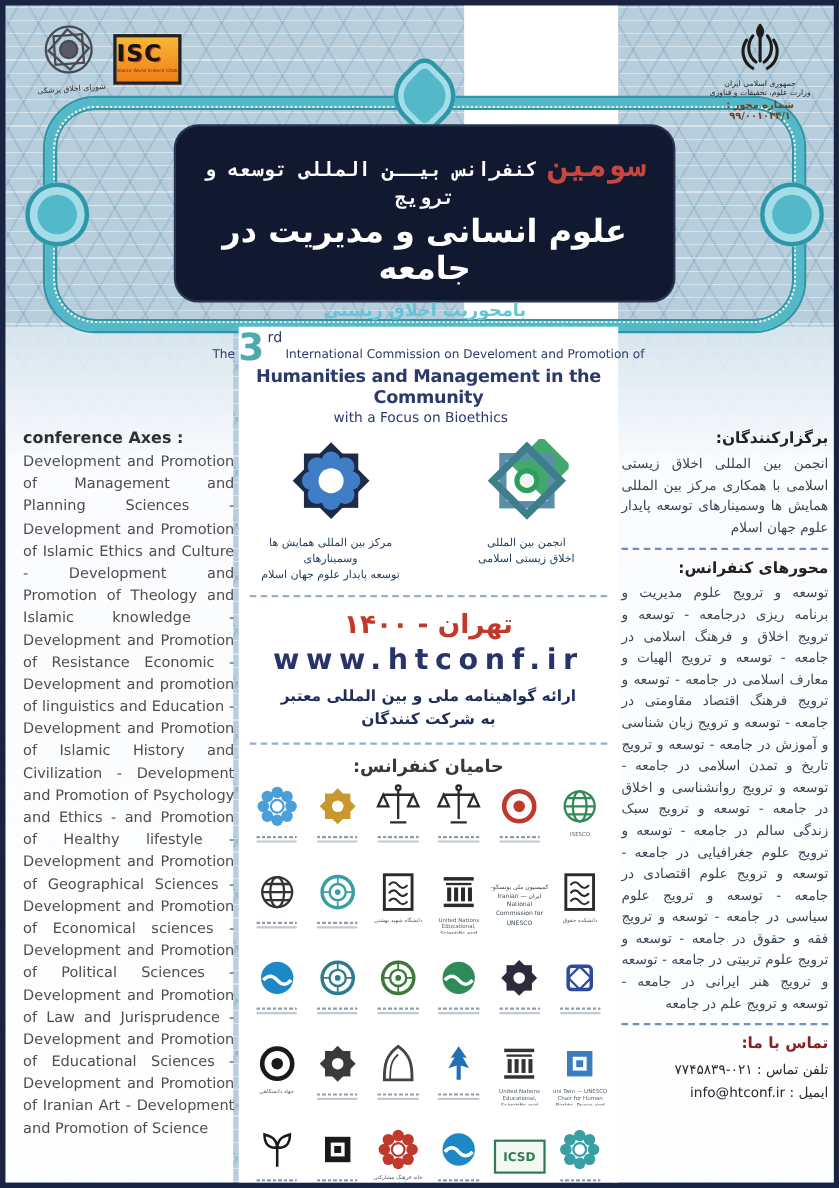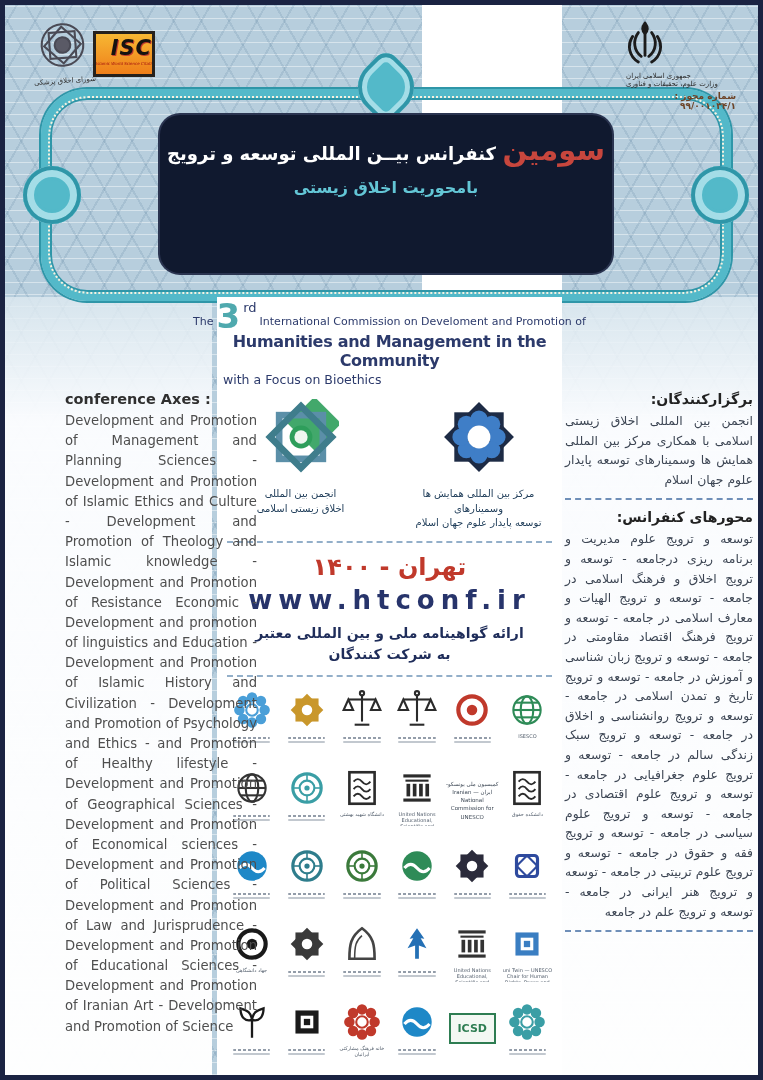--- a/index.html
+++ b/index.html
@@ -16,81 +16,81 @@
   .top-strip{position:absolute;left:417px;top:0;width:140px;height:292px;background:#fff;z-index:1;}
   .side-fade{position:absolute;top:292px;bottom:0;z-index:1;
     background:linear-gradient(180deg, rgba(222,234,241,.8), rgba(252,253,255,.97) 16%, rgba(255,255,255,.98));}
   .side-fade.left{left:0;width:207px;}
   .side-fade.right{left:552px;right:0;}
 
   
   .hdr{position:absolute;z-index:3;}
   .seal{left:12px;top:14px;width:92px;text-align:center;transform:rotate(-4deg);}
   .seal .cap{font-size:7px;color:#333;margin-top:2px;line-height:1.3;}
-  .isc{left:88px;top:26px;width:62px;height:46px;background:linear-gradient(180deg,#f7b733,#ef7f1a);
-       border:3px solid #26211c;box-sizing:border-box;text-align:right;font-style:italic;}
+  .isc{left:98px;top:26px;width:62px;height:46px;background:linear-gradient(180deg,#f7b733,#ef7f1a);
+       border:3px solid #26211c;box-sizing:border-box;text-align:left;}
   .isc .lbl{font-weight:bold;font-size:21px;color:#161310;line-height:28px;letter-spacing:1px;
             text-shadow:1px 1px 0 #c0392b;}
   .isc .cap{font-size:4px;color:#a31010;line-height:1;white-space:nowrap;overflow:hidden;}
-  .iran{right:22px;top:16px;width:110px;}
+  .iran{right:12px;top:16px;width:110px;text-align:center;}
   .iran .t1{font-size:7px;color:#2a2a2a;margin-top:1px;}
   .iran .t2{font-size:7px;color:#2a2a2a;}
   .iran .t3{font-size:9px;color:#6d4327;margin-top:3px;font-weight:bold;direction:rtl;}
 
   
   .ornament{position:absolute;left:36px;top:84px;width:690px;height:212px;z-index:2;}
   .orn-band{position:absolute;inset:0;border:9px solid #53b9c9;border-radius:46px;
     box-shadow:0 0 0 2px #2f96a8, inset 0 0 0 2px #2f96a8;}
   .orn-dots{position:absolute;inset:7px;border:2px dotted #f6f2e0;border-radius:40px;}
   .orn-med{position:absolute;width:58px;height:58px;border-radius:50%;top:50%;transform:translateY(-50%);
     background:#53b9c9;box-shadow:inset 0 0 0 4px #2f96a8, inset 0 0 0 11px #a4dde7, inset 0 0 0 14px #53b9c9;}
   .orn-med.l{left:-18px;} .orn-med.r{right:-18px;}
   .orn-top{position:absolute;left:50%;top:-30px;width:56px;height:56px;
     transform:translateX(-50%) rotate(45deg);background:#53b9c9;border-radius:14px 50% 14px 50%;
     box-shadow:inset 0 0 0 4px #2f96a8, inset 0 0 0 9px #a4dde7;}
   .banner{position:absolute;left:50%;top:26px;transform:translateX(-50%);
     width:452px;height:158px;background:#10192f;border-radius:20px;text-align:center;
     box-shadow:0 0 0 2px #2a3450;}
-  .banner .l1{direction:rtl;margin-top:18px;color:#fff;font-weight:bold;font-size:18px;}
+  .banner .l1{direction:rtl;margin-top:18px;color:#fff;font-weight:bold;font-size:18px;font-family:Liberation Mono, monospace;}
   .banner .l1 .hl{color:#c7463d;font-size:29px;}
   .banner .l2{direction:rtl;color:#fff;font-weight:bold;font-size:29px;margin-top:2px;}
   .banner .l3{direction:rtl;color:#63c6d6;font-weight:bold;font-size:16px;margin-top:11px;}
 
   
   .center-panel{position:absolute;left:212px;top:292px;width:345px;height:783px;background:#fff;z-index:2;
     text-align:center;box-sizing:border-box;padding:6px 6px 0 6px;}
   .ten{color:#2c3a6b;}
   .ten .row1{display:flex;justify-content:center;align-items:flex-end;gap:3px;white-space:nowrap;}
   .ten .the{font-size:11px;line-height:14px;}
   .ten .num{font-size:34px;line-height:26px;font-weight:bold;color:#4fa9ae;}
   .ten .ord{font-size:13px;font-weight:normal;align-self:flex-start;line-height:10px;}
   .ten .t1{font-size:11px;line-height:14px;}
   .ten .t2{font-size:16px;font-weight:bold;letter-spacing:-0.3px;margin-top:3px;}
-  .ten .t3{font-size:12.5px;text-align:left;padding-right:14px;margin-top:2px;}
+  .ten .t3{font-size:12.5px;text-align:center;padding-right:14px;margin-top:2px;}
   .org-logos{display:flex;justify-content:center;gap:38px;margin-top:12px;}
   .org-logo{width:140px;}
   .org-logo .cap{font-size:10px;color:#23405c;margin-top:8px;line-height:1.45;white-space:pre-line;direction:rtl;}
   .dash{border:0;border-top:2px dashed #93afc9;margin:10px 4px;}
   .city{color:#c0392b;font-weight:bold;font-size:24px;direction:rtl;margin-top:8px;}
   .site{color:#27346b;font-weight:bold;font-size:26px;letter-spacing:6px;margin-top:4px;}
   .cert{color:#1f2d5a;font-weight:bold;font-size:14px;width:272px;margin:8px auto 0;line-height:1.5;direction:rtl;}
   .sp-head{color:#383838;font-weight:bold;font-size:16px;direction:rtl;margin:6px 0 4px;}
   #sponsor-grid{display:grid;grid-template-columns:repeat(6,1fr);column-gap:2px;row-gap:9px;padding:2px 2px 0;}
   .sp-cell{height:69px;overflow:hidden;}
   .sp-icon{width:42px;height:42px;margin:0 auto;}
   .sp-icon svg{width:100%;height:100%;}
   .sp-cap{font-size:5px;line-height:1.25;color:#55606e;direction:rtl;max-height:15px;overflow:hidden;margin-top:2px;}
   .sp-squig{width:70%;height:2px;margin:6px auto 0;border-radius:1px;
     background:repeating-linear-gradient(90deg,rgba(120,132,148,.8) 0 3px,transparent 3px 5px);
     box-shadow:0 4px 0 rgba(120,132,148,.45);}
   .sp-box{border:2.5px solid;font-weight:bold;font-size:11px;padding:7px 3px;margin:12px 3px 0;background:#f3f8f3;}
   .sp-text{font-size:5.5px;color:#3c4754;line-height:1.5;margin-top:13px;direction:rtl;}
 
   
-  .left-panel{position:absolute;left:16px;top:386px;width:192px;z-index:2;text-align:left;margin-left:44px;}
+  .left-panel{position:absolute;left:16px;top:386px;width:192px;z-index:2;text-align:left;}
   .left-panel h3{margin:0 0 4px;font-size:14.5px;color:#2f2f2f;}
   .left-panel p{margin:0;font-size:13.2px;line-height:1.53;color:#4e4e4e;text-align:justify;}
   .right-panel{position:absolute;left:560px;top:386px;width:188px;z-index:2;direction:rtl;text-align:right;}
   .right-panel h3{margin:0 0 4px;font-size:14px;color:#222;}
   .right-panel p{margin:0;font-size:12.4px;line-height:1.58;color:#3d4654;text-align:justify;}
   .right-panel .dash2{border:0;border-top:2px dashed #6f8fb8;margin:9px 0;}
   .contact h3{color:#8b2020;}
   .contact .line{font-size:12.4px;color:#24292f;line-height:1.7;direction:rtl;}
 </style>
 </head>
@@ -142,52 +142,38 @@
     <div class="orn-band"></div>
     <div class="orn-dots"></div>
     <div class="orn-med l"></div>
     <div class="orn-med r"></div>
     <div class="orn-top"></div>
     <div class="banner">
       <div class="l1">
         <span class="hl">سومین</span>
         <span>کنفرانس بیــن المللی توسعه و ترویج</span>
       </div>
+      <div class="l2">علوم انسانی و مدیریت در جامعه</div>
       <div class="l3">بامحوریت اخلاق زیستی</div>
     </div>
   </div>
 
   <div class="center-panel">
     <div class="ten">
       <div class="row1">
         <span class="the">The</span>
         <span class="num">3</span>
         <span class="ord">rd</span>
         <span class="t1">International Commission on Develoment and Promotion of</span>
       </div>
       <div class="t2">Humanities and Management in the Community</div>
       <div class="t3">with a Focus on Bioethics</div>
     </div>
 
     <div class="org-logos">
-      <div class="org-logo">
-        <span>
-          <svg width="76" height="76" viewBox="0 0 80 80">
-            <rect x="40" y="12" width="40" height="40" transform="rotate(45 40 40) translate(-20 -12)" fill="#2e9e5b" opacity="0.9"></rect>
-            <g fill="none" stroke-width="7">
-              <rect x="17" y="17" width="46" height="46" stroke="#5b8fa8"></rect>
-              <rect x="17" y="17" width="46" height="46" transform="rotate(45 40 40)" stroke="#3f7d8c"></rect>
-            </g>
-            <circle cx="40" cy="40" r="12" fill="#2e9e5b"></circle>
-            <circle cx="40" cy="40" r="7" fill="#eef6ef"></circle>
-          </svg>
-        </span>
-        <div class="cap">انجمن بین المللی
-اخلاق زیستی اسلامی</div>
-      </div>
       <div class="org-logo">
         <span>
           <svg width="76" height="76" viewBox="0 0 80 80">
             <g fill="#1d2b45">
               <rect x="14" y="14" width="52" height="52"></rect>
               <rect x="14" y="14" width="52" height="52" transform="rotate(45 40 40)"></rect>
             </g>
             <g fill="#3f7ec7">
               <circle cx="40" cy="21" r="9"></circle>
                 <circle cx="53.4" cy="26.6" r="9"></circle>
@@ -197,27 +183,43 @@
                 <circle cx="26.6" cy="53.4" r="9"></circle>
               <circle cx="21" cy="40" r="9"></circle>
                 <circle cx="26.6" cy="26.6" r="9"></circle>
             </g>
             <circle cx="40" cy="40" r="12" fill="#fff"></circle>
           </svg>
         </span>
         <div class="cap">مرکز بین المللی همایش ها وسمینارهای
 توسعه پایدار علوم جهان اسلام</div>
       </div>
+      <div class="org-logo">
+        <span>
+          <svg width="76" height="76" viewBox="0 0 80 80">
+            <rect x="40" y="12" width="40" height="40" transform="rotate(45 40 40) translate(-20 -12)" fill="#2e9e5b" opacity="0.9"></rect>
+            <g fill="none" stroke-width="7">
+              <rect x="17" y="17" width="46" height="46" stroke="#5b8fa8"></rect>
+              <rect x="17" y="17" width="46" height="46" transform="rotate(45 40 40)" stroke="#3f7d8c"></rect>
+            </g>
+            <circle cx="40" cy="40" r="12" fill="#2e9e5b"></circle>
+            <circle cx="40" cy="40" r="7" fill="#eef6ef"></circle>
+          </svg>
+        </span>
+        <div class="cap">انجمن بین المللی
+اخلاق زیستی اسلامی</div>
+      </div>
     </div>
 
     <hr class="dash">
     <div class="city">تهران - ۱۴۰۰</div>
     <div class="site">www.htconf.ir</div>
     <div class="cert">ارائه گواهینامه ملی و بین المللی معتبر به شرکت کنندگان</div>
     <hr class="dash">
+    <div class="sp-head">حامیان کنفرانس:</div>
     <div id="sponsor-grid">
         <div class="sp-cell">
           <div class="sp-icon"><svg viewBox="0 0 40 40">
               <g fill="#4a9fd8">
                 <circle cx="20" cy="8" r="5"></circle>
                 <circle cx="28.5" cy="11.5" r="5"></circle>
                 <circle cx="32" cy="20" r="5"></circle>
                 <circle cx="28.5" cy="28.5" r="5"></circle>
                 <circle cx="20" cy="32" r="5"></circle>
                 <circle cx="11.5" cy="28.5" r="5"></circle>
@@ -535,14 +537,19 @@
     <p>Development and Promotion of Management and Planning Sciences - Development and Promotion of Islamic Ethics and Culture - Development and Promotion of Theology and Islamic knowledge - Development and Promotion of Resistance Economic - Development and promotion of linguistics and Education - Development and Promotion of Islamic History and Civilization - Development and Promotion of Psychology and Ethics - and Promotion of Healthy lifestyle - Development and Promotion of Geographical Sciences - Development and Promotion of Economical sciences - Development and Promotion of Political Sciences - Development and Promotion of Law and Jurisprudence - Development and Promotion of Educational Sciences - Development and Promotion of Iranian Art - Development and Promotion of Science</p>
   </div>
 
   <div class="right-panel">
     <h3>برگزارکنندگان:</h3>
     <p>انجمن بین المللی اخلاق زیستی اسلامی با همکاری مرکز بین المللی همایش ها وسمینارهای توسعه پایدار علوم جهان اسلام</p>
     <hr class="dash2">
     <h3>محورهای کنفرانس:</h3>
     <p>توسعه و ترویج علوم مدیریت و برنامه ریزی درجامعه - توسعه و ترویج اخلاق و فرهنگ اسلامی در جامعه - توسعه و ترویج الهیات و معارف اسلامی در جامعه - توسعه و ترویج فرهنگ اقتصاد مقاومتی در جامعه - توسعه و ترویج زبان شناسی و آموزش در جامعه - توسعه و ترویج تاریخ و تمدن اسلامی در جامعه - توسعه و ترویج روانشناسی و اخلاق در جامعه - توسعه و ترویج سبک زندگی سالم در جامعه - توسعه و ترویج علوم جغرافیایی در جامعه - توسعه و ترویج علوم اقتصادی در جامعه - توسعه و ترویج علوم سیاسی در جامعه - توسعه و ترویج فقه و حقوق در جامعه - توسعه و ترویج علوم تربیتی در جامعه - توسعه و ترویج هنر ایرانی در جامعه - توسعه و ترویج علم در جامعه</p>
     <hr class="dash2">
+    <div class="contact">
+      <h3>تماس با ما:</h3>
+      <div class="line">تلفن تماس : ۰۲۱-۷۷۴۵۸۳۹</div>
+      <div class="line">ایمیل : info@htconf.ir</div>
+    </div>
   </div>
 </div>
 
 </body></html>

